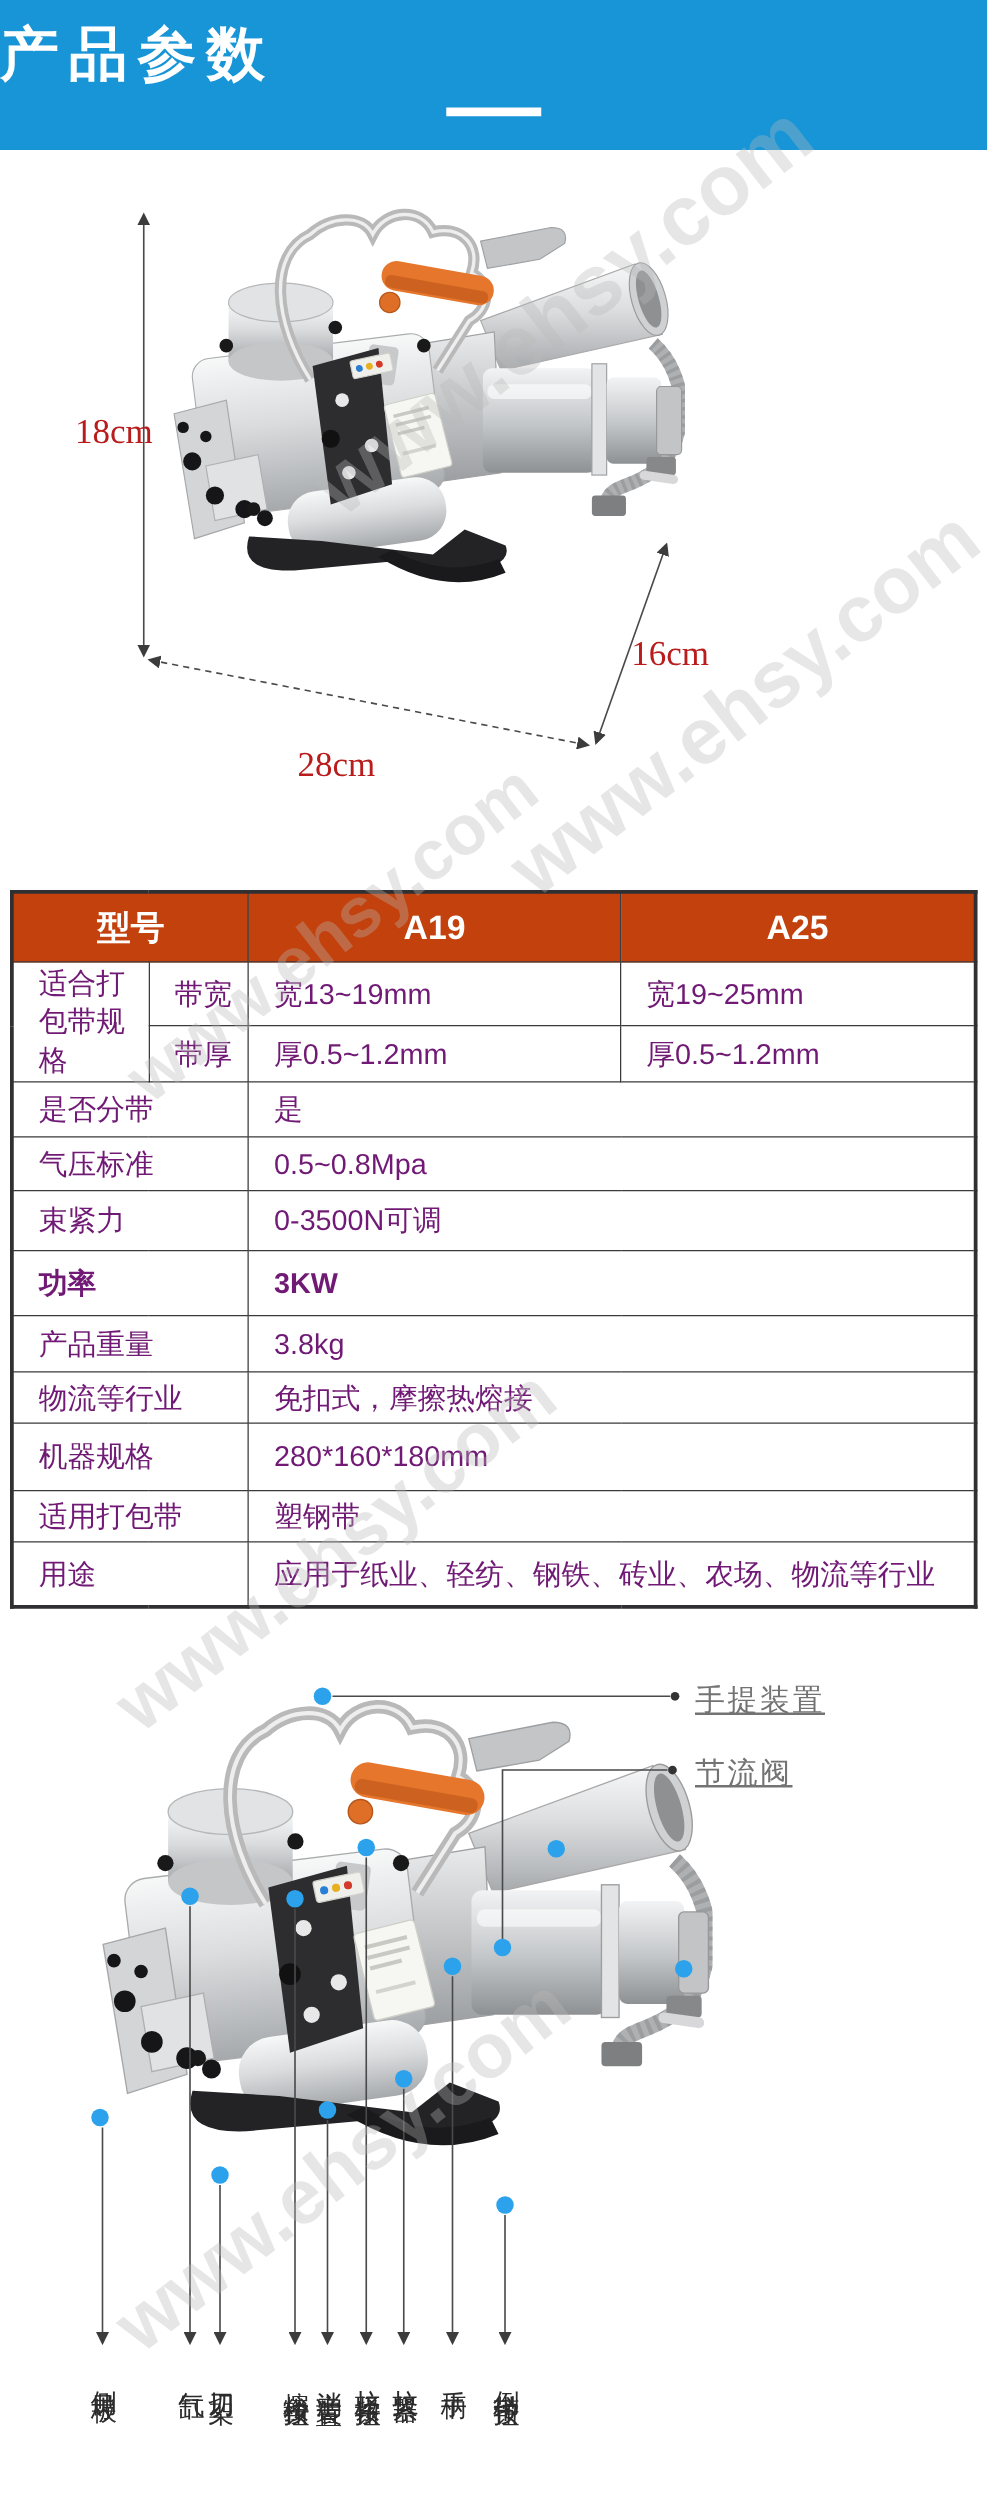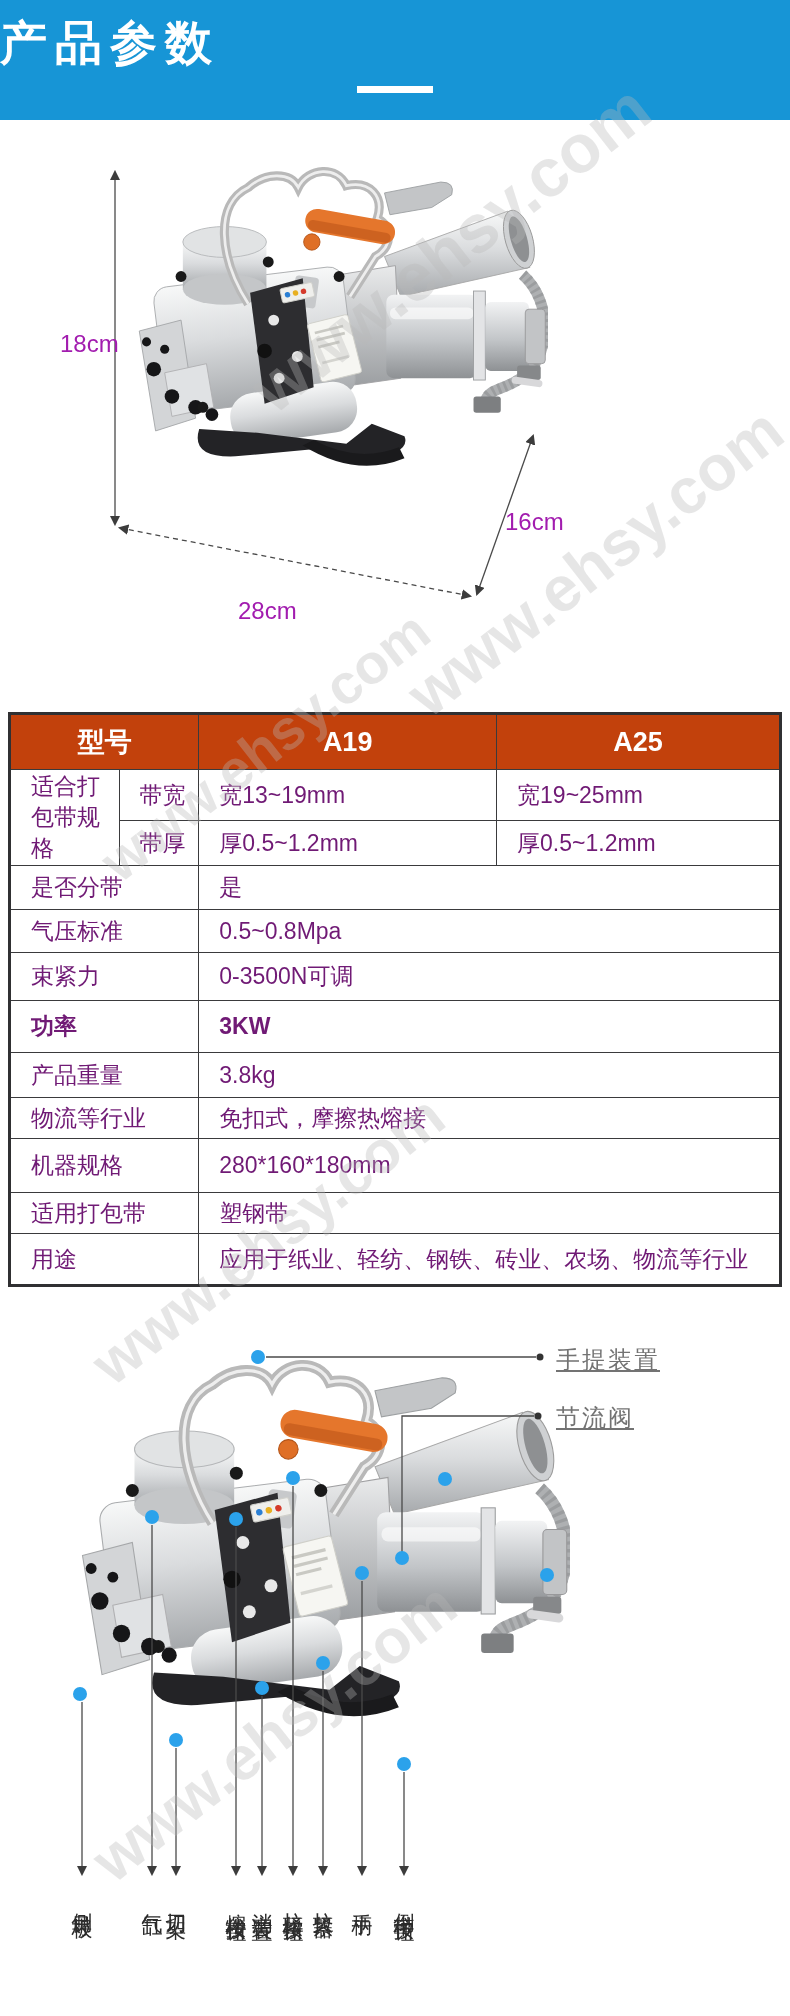--- a/index.html
+++ b/index.html
@@ -10,21 +10,21 @@
   .banner{position:absolute;left:0;top:0;width:790px;height:120px;background:#1795d6;}
   .banner-title{padding-top:12px;text-align:left;color:#ffffff;
                 font-size:47px;font-weight:800;letter-spacing:8px;}
   .banner-underline{width:76px;height:7px;background:#ffffff;margin:11px auto 0 auto;}
 
   
   .wm{position:absolute;white-space:nowrap;color:#b9b9b9;opacity:.34;font-weight:600;
       transform:translate(-50%,-50%) rotate(-38deg);pointer-events:none;z-index:5;}
 
   
-  .dim{position:absolute;font-size:24px;color:#a21caf;z-index:6;}
+  .dim{position:absolute;font-size:28px;color:#b91c1c;z-index:6;font-family:Liberation Serif, serif;}
   .co-label{position:absolute;font-size:24px;color:#737373;letter-spacing:2px;z-index:6;text-decoration:underline;}
   .vlabel{position:absolute;top:1896px;writing-mode:vertical-rl;text-orientation:upright;
           font-size:21px;line-height:26px;letter-spacing:3px;color:#2b2b2b;z-index:6;}
 
   
   table.spec{position:absolute;left:8px;top:712px;width:774px;border-collapse:collapse;
              border:3px solid #303032;z-index:4;background:#fff;}
   table.spec td, table.spec th{border:1.6px solid #3a3a3c;}
   table.spec th{background:#c2410c;color:#ffffff;font-size:27px;font-weight:700;text-align:center;}
   table.spec td{font-size:23px;color:#701a75;text-align:left;padding-left:20px;}

